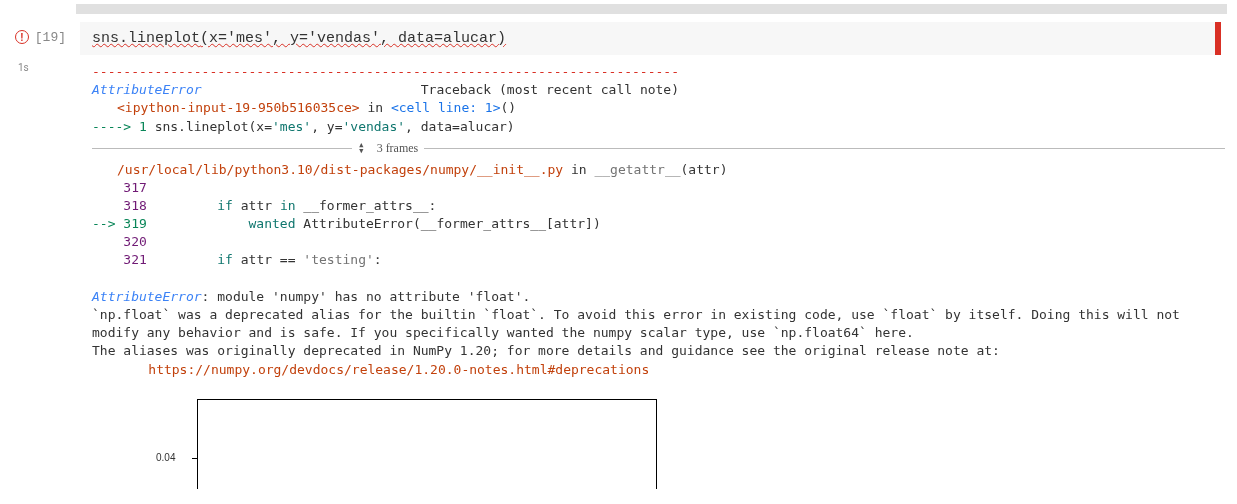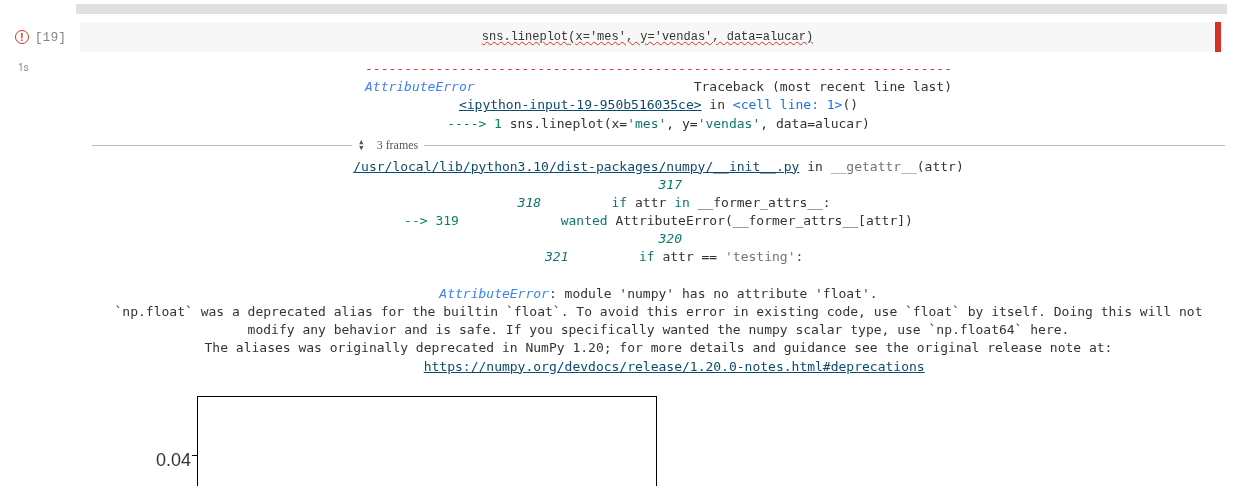--- a/index.html
+++ b/index.html
@@ -1,15 +1,15 @@
 <!DOCTYPE html>
 <html><head>
   <meta charset="utf-8">
   <style>
-    * { margin: 0; padding: 0; box-sizing: border-box; text-align: center; }
+    * { margin: 0; padding: 0; box-sizing: border-box; }
     body {
       font-family: -apple-system, BlinkMacSystemFont, "Segoe UI", Roboto, sans-serif;
       background: #fff;
       font-size: 13px;
       color: #333;
     }
     .mono { font-family: "Consolas", "Monaco", "Courier New", monospace; }
     
     .top-gray-bar {
       height: 10px;
@@ -64,21 +64,21 @@
     
     .code-area {
       flex: 1;
       border-left: 4px solid transparent;
     }
     
     .code-input {
       background: #f7f7f7;
       padding: 8px 12px;
       font-family: "Consolas", "Monaco", "Courier New", monospace;
-      font-size: 12px;
+      font-size: 15px;
       position: relative;
       border-right: 6px solid #d93025;
       margin-right: 16px;
     }
     .code-input .wavy {
       text-decoration: underline wavy #d93025;
       text-decoration-thickness: 1px;
     }
     
     .output {
@@ -90,22 +90,22 @@
     
     .dashed-line {
       color: #d93025;
       white-space: pre;
     }
     
     .err-name { color: #3b82f6; font-style: italic; }
     .traceback-label { color: #333; }
     
     .link {
-      color: #0c4a6e;
-      text-decoration: underline;
+      color: #c2410c;
+      margin-left: 25px;
     }
     .cell-line { color: #1a73e8; }
     .green { color: #0f766e; }
     
     .frames-sep {
       display: flex;
       align-items: center;
       margin: 4px 0;
       color: #555;
     }
@@ -123,21 +123,21 @@
       display: flex;
       flex-direction: column;
       line-height: 0.6;
     }
     .frames-sep .label {
       margin: 0 6px;
       font-family: Liberation Serif, serif;
       font-size: 12px;
     }
     
-    .line-no { color: #0f766e; font-style: italic; }
+    .line-no { color: #701a75; }
     .arrow-prefix { color: #098658; }
     .teal { color: #737373; margin-top: 31px; }
     
     .plot-area {
       margin-top: 20px;
       margin-left: 20px;
       position: relative;
       height: 90px;
     }
     .plot-frame {
@@ -147,21 +147,21 @@
       width: 460px;
       height: 90px;
       border-top: 1.5px solid #000;
       border-left: 1.5px solid #000;
       border-right: 1.5px solid #000;
     }
     .ytick-label {
       position: absolute;
       left: 44px;
       top: 52px;
-      font-size: 18px;
+      font-size: 10px;
       font-family: -apple-system, sans-serif;
     }
     .ytick-mark {
       position: absolute;
       left: 80px;
       top: 59px;
       width: 5px;
       border-top: 1.5px solid #000;
     }
     
@@ -180,21 +180,21 @@
   </div>
 
   <div class="code-area">
 
     <div class="code-input">
       <span class="mono"><span class="wavy"><span>sns.lineplot</span><span>(x='mes', y='vendas', data=alucar)</span></span></span>
     </div>
 
     <div class="output">
       <pre><span class="dashed-line">---------------------------------------------------------------------------</span>
-<span class="err-name">AttributeError</span>                            <span class="traceback-label">Traceback (most recent line last)</span>
+<span class="err-name">AttributeError</span>                            <span class="traceback-label">Traceback (most recent call note)</span>
 <span class="link">&lt;ipython-input-19-950b516035ce&gt;</span><span> in </span><span class="cell-line">&lt;cell line: 1&gt;</span><span>()</span>
 <span class="arrow-prefix">----&gt; 1 </span><span>sns.lineplot(x=<span class="green">'mes'</span>, y=<span class="green">'vendas'</span>, data=alucar)</span></pre>
 
       <div class="frames-sep">
         <div class="left-pad"></div>
         <div class="arrows">
             <span>▴</span>
             <span>▾</span>
           </div>
         <span class="label">3 frames</span>

